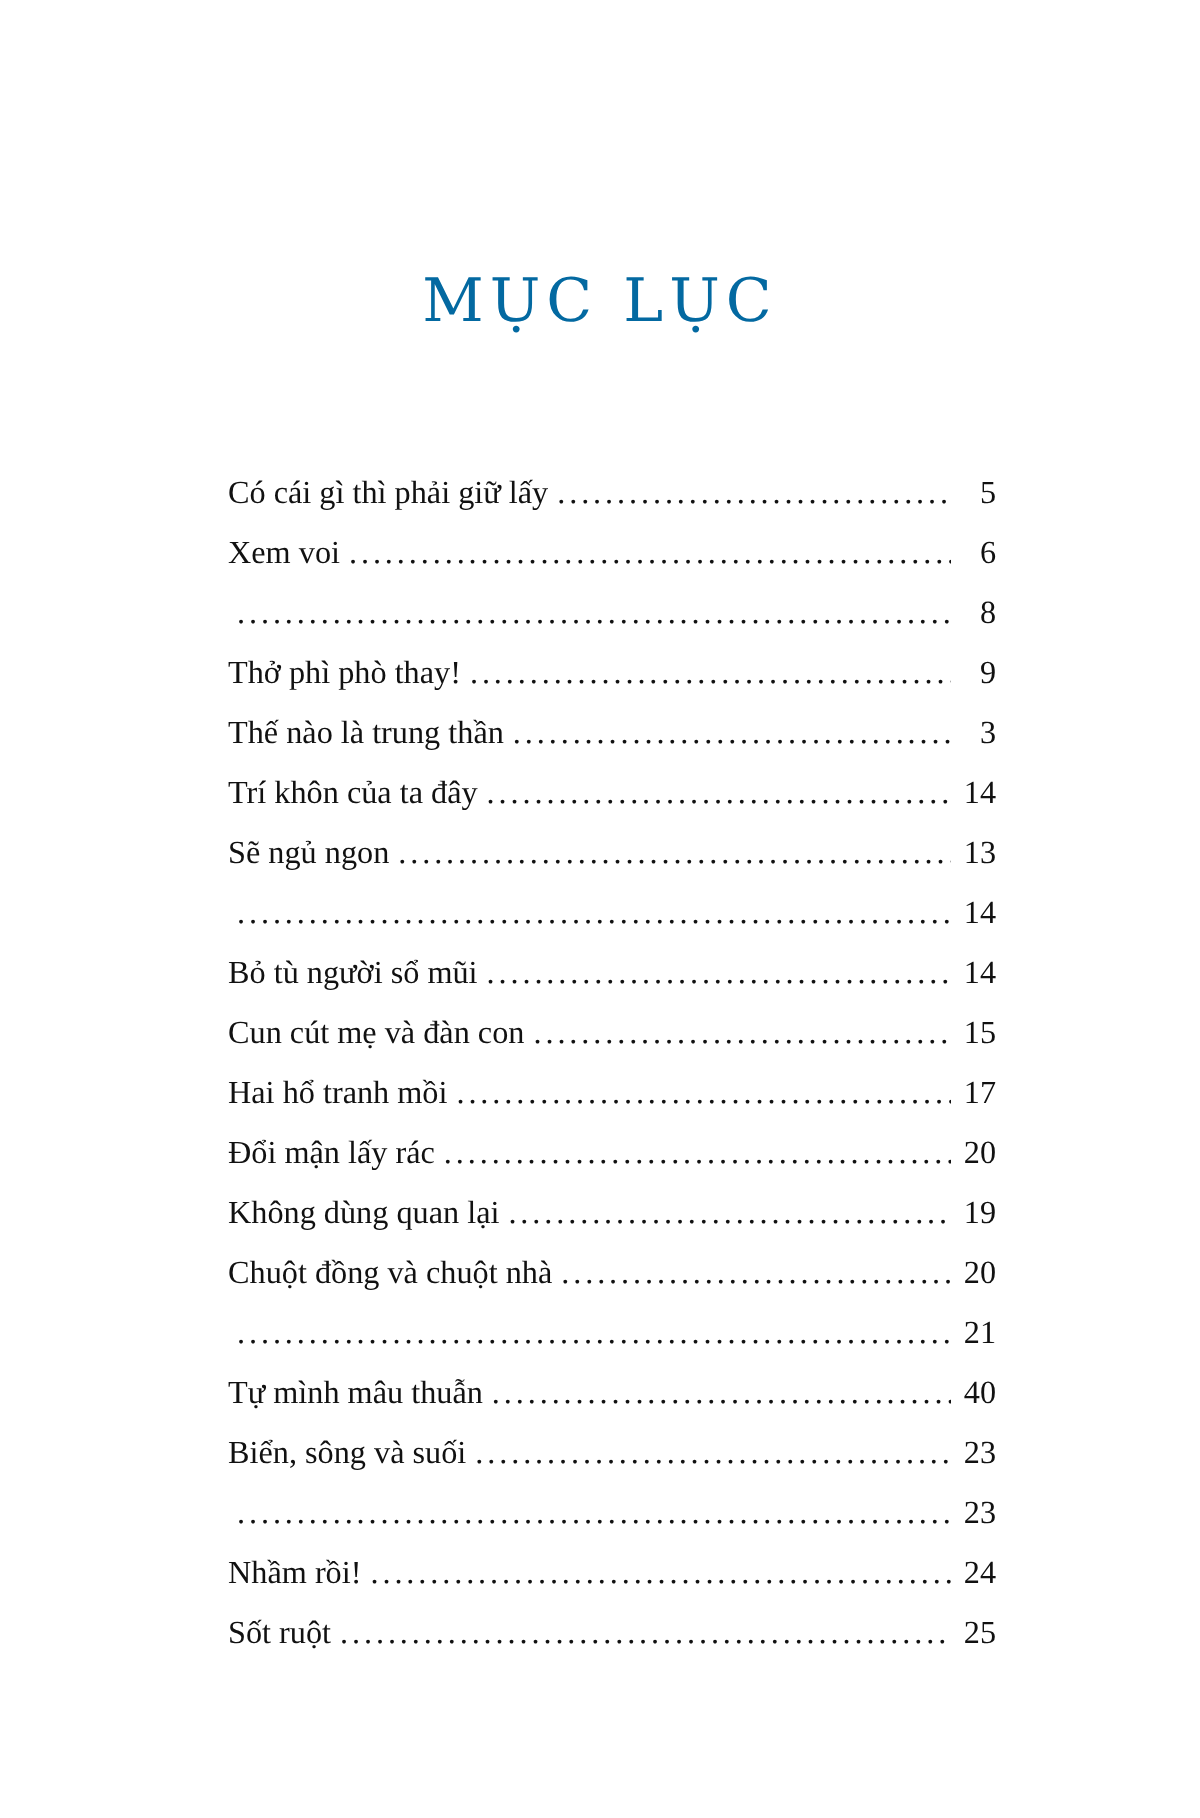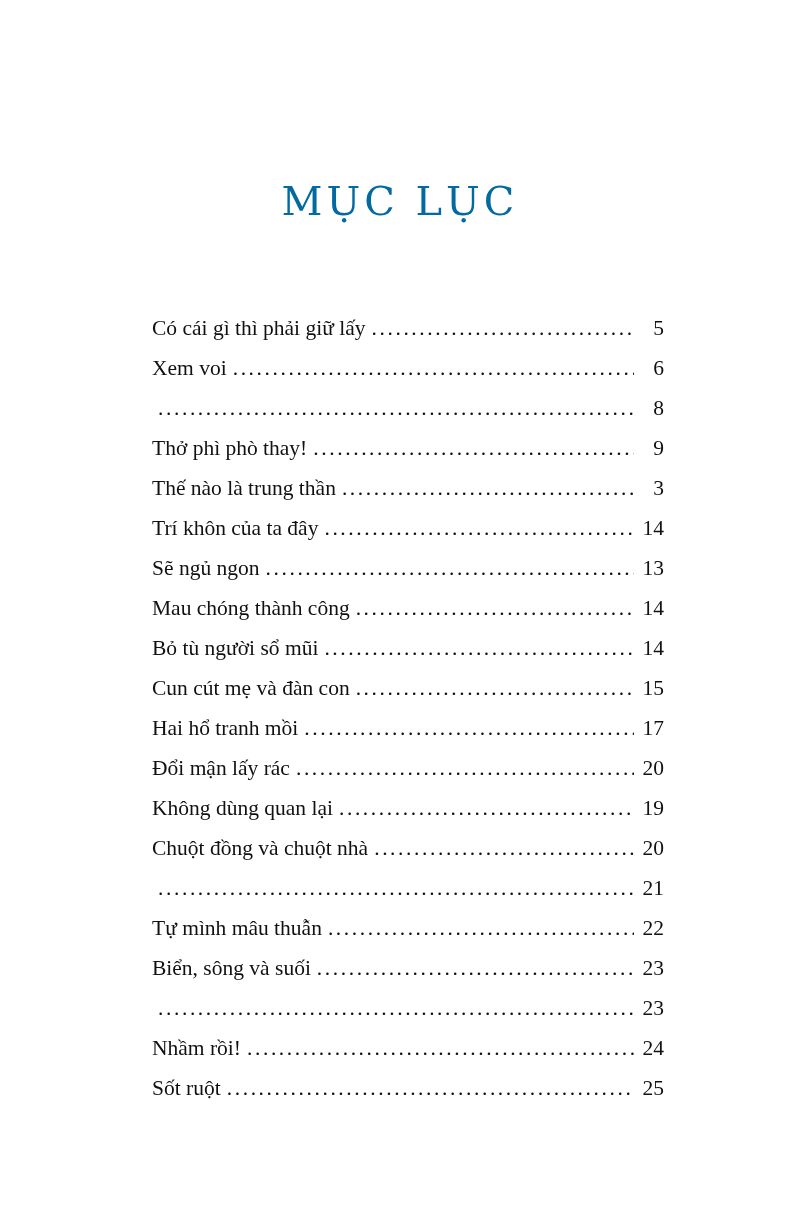--- a/index.html
+++ b/index.html
@@ -105,21 +105,20 @@
       <span class="toc-label">Trí khôn của ta đây</span>
       <span class="toc-dots">......................................................................................................</span>
       <span class="toc-page">14</span>
     </li>
     <li class="toc-row">
       <span class="toc-label">Sẽ ngủ ngon</span>
       <span class="toc-dots">......................................................................................................</span>
       <span class="toc-page">13</span>
     </li>
     <li class="toc-row">
-      <span class="toc-label">Mau chóng thành công</span>
       <span class="toc-dots">......................................................................................................</span>
       <span class="toc-page">14</span>
     </li>
     <li class="toc-row">
       <span class="toc-label">Bỏ tù người sổ mũi</span>
       <span class="toc-dots">......................................................................................................</span>
       <span class="toc-page">14</span>
     </li>
     <li class="toc-row">
       <span class="toc-label">Cun cút mẹ và đàn con</span>
@@ -146,21 +145,21 @@
       <span class="toc-dots">......................................................................................................</span>
       <span class="toc-page">20</span>
     </li>
     <li class="toc-row">
       <span class="toc-dots">......................................................................................................</span>
       <span class="toc-page">21</span>
     </li>
     <li class="toc-row">
       <span class="toc-label">Tự mình mâu thuẫn</span>
       <span class="toc-dots">......................................................................................................</span>
-      <span class="toc-page">22</span>
+      <span class="toc-page">40</span>
     </li>
     <li class="toc-row">
       <span class="toc-label">Biển, sông và suối</span>
       <span class="toc-dots">......................................................................................................</span>
       <span class="toc-page">23</span>
     </li>
     <li class="toc-row">
       <span class="toc-dots">......................................................................................................</span>
       <span class="toc-page">23</span>
     </li>

